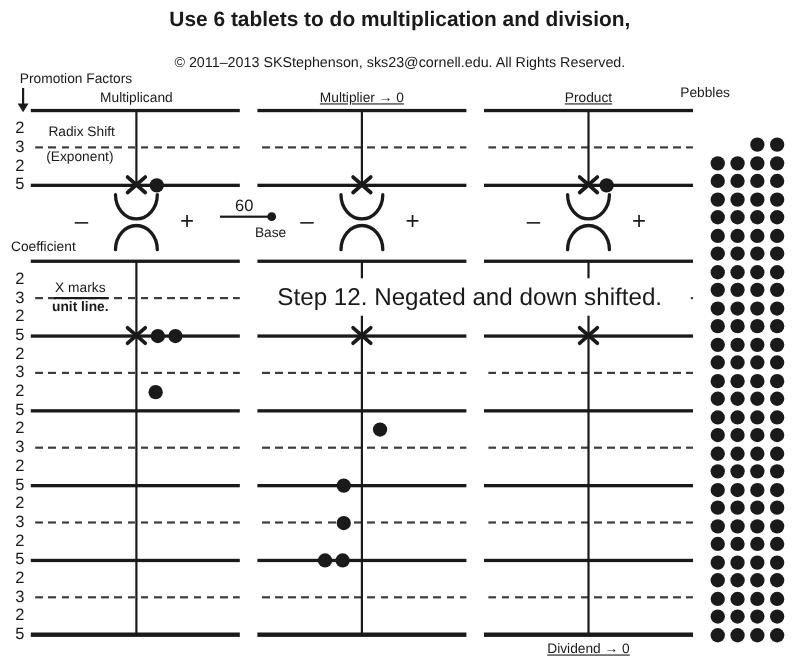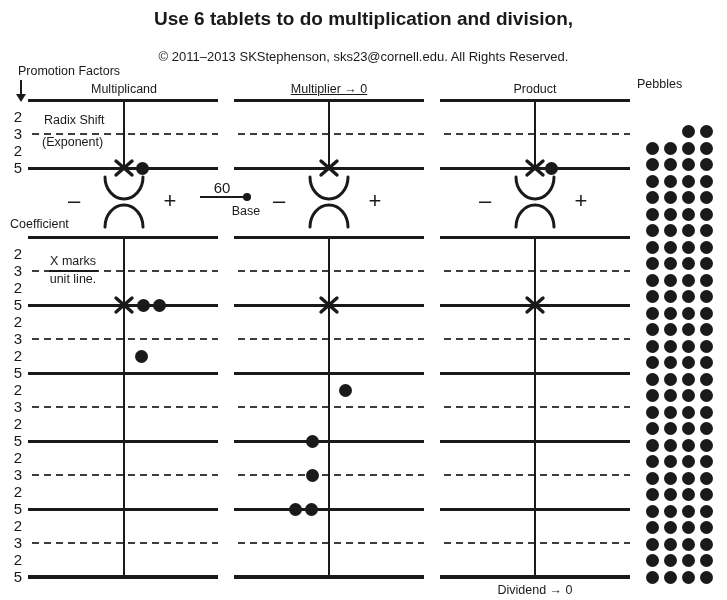--- a/index.html
+++ b/index.html
@@ -13,37 +13,37 @@
   .title.l2{top:28px;}
   .copyright{left:0;width:727px;text-align:center;font-size:13px;top:49px;}
   .pf-label{left:18px;top:64px;font-size:12.5px;}
   .pf-shaft{position:absolute;left:20px;top:80px;width:2px;height:15px;background:#1a1a1a;}
   .pf-head{position:absolute;left:16px;top:94px;width:0;height:0;border-left:5px solid transparent;border-right:5px solid transparent;border-top:8px solid #1a1a1a;}
   .note{font-size:12.5px;z-index:2;}
   .radix{left:44px;top:113px;}
   .exponent{left:42px;top:135px;}
   .coefficient{left:10px;top:217px;}
   .xmarks1{left:44px;top:254px;width:58px;text-align:center;}
-  .xmarks2{left:44px;top:272px;width:58px;text-align:center;}
+  .xmarks2{left:44px;top:272px;width:58px;text-align:center;font-weight:bold;}
   .xmarks-bar{left:49px;top:270px;width:49px;height:2px;background:#1a1a1a;z-index:2;}
   .b60{left:198px;top:179px;width:48px;text-align:center;font-size:15px;z-index:2;}
   .bline{left:200px;top:196px;width:48px;height:2px;background:#1a1a1a;z-index:2;}
   .bdot{left:243px;top:193px;width:8px;height:8px;border-radius:50%;background:#1a1a1a;z-index:2;}
   .blabel{left:226px;top:204px;width:40px;text-align:center;font-size:12.5px;z-index:2;}
   .step-box{
     left:226px;top:253px;width:402px;height:34px;background:#fff;z-index:3;
     font-size:22px;line-height:34px;text-align:center;color:#1a1a1a;white-space:nowrap;
   }
   .tlabel{font-size:12.5px;text-align:center;z-index:2;width:160px;}
   .tl-top{top:82px;}
   .tl-bot{top:583px;}
   .tl-c1{left:44px;}
   .tl-c2{left:249px;text-decoration:underline;}
-  .tl-c3{left:455px;}
-  .pebbles-label{left:637px;top:77px;width:80px;text-align:left;font-size:12.5px;}
+  .tl-c3{left:455px;text-decoration:underline;}
+  .pebbles-label{left:601px;top:77px;width:80px;text-align:center;font-size:12.5px;}
   .rail-num{left:8px;width:20px;text-align:center;font-size:15px;line-height:15px;z-index:2;}
   .sign{font-size:22px;line-height:24px;z-index:2;transform:translateX(-50%);}
 </style>
 </head>
 <body>
 
 <div id="stage">
 
   <div id="gen">
       <div style="position: absolute; left: 28px; top: 98.5px; width: 190px; height: 3px; background: rgb(26, 26, 26); z-index: 1;"></div>
@@ -300,20 +300,21 @@
   <div class="abs note coefficient">Coefficient</div>
   <div class="abs note xmarks1">X marks</div>
   <div class="abs xmarks-bar"></div>
   <div class="abs note xmarks2">unit line.</div>
 
   <div class="abs b60">60</div>
   <div class="abs bline"></div>
   <div class="abs bdot"></div>
   <div class="abs blabel">Base</div>
 
+  <div class="abs step-box">Step 12. Negated and down shifted.</div>
 
   <div class="abs tlabel tl-top tl-c1">Multiplicand</div>
   <div class="abs tlabel tl-top tl-c2">Multiplier → 0</div>
   <div class="abs tlabel tl-top tl-c3">Product</div>
   <div class="abs tlabel tl-bot tl-c3">Dividend → 0</div>
   <div class="abs pebbles-label">Pebbles</div>
 
 </div>
 
 </body></html>

